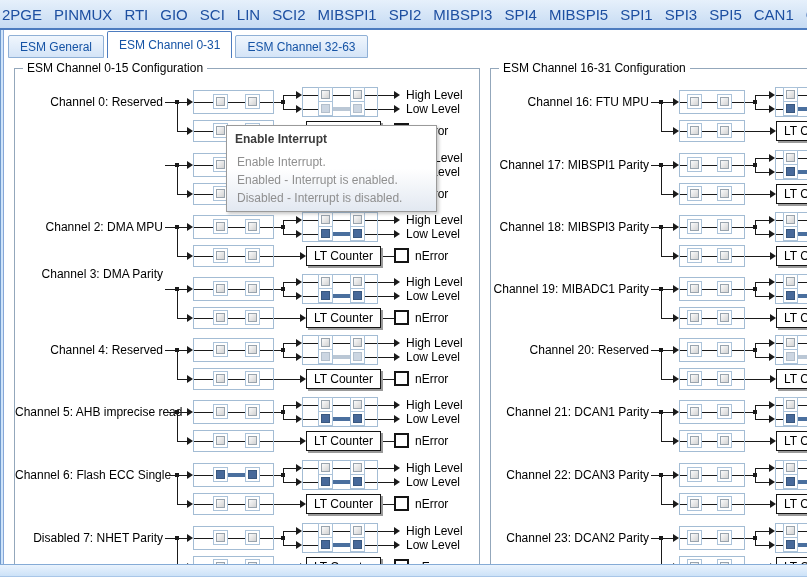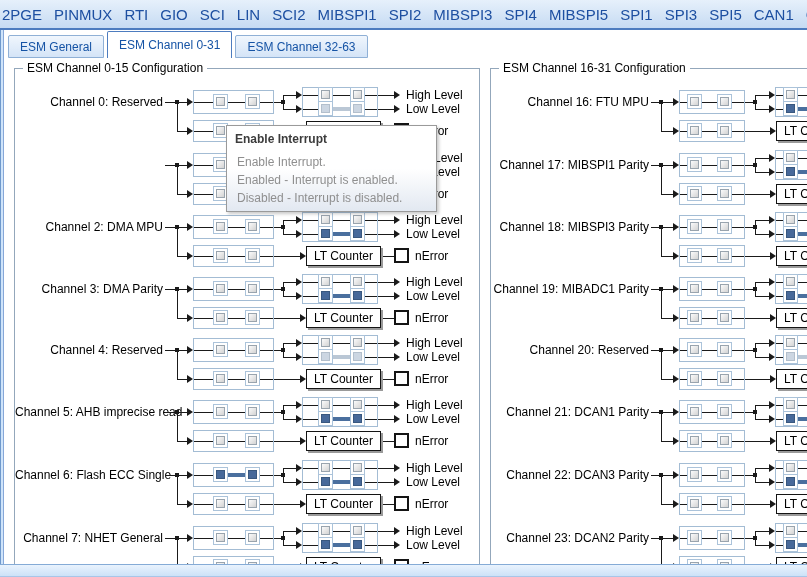--- a/index.html
+++ b/index.html
@@ -280,21 +280,21 @@
         <div class="cb-in"></div>
       </div>
       <div class="hline" style="left: 259px; top: 54px; width: 26px;"></div>
       <div class="head" style="left: 285px; top: 50px;"></div>
       <div class="lt" style="left: 291px; top: 44px; width: 75px;">LT Counter</div>
       <div class="hline" style="left: 368px; top: 54px; width: 11px;"></div>
       <div class="ne" style="left: 379px; top: 46px;"></div>
       <div class="dlabel" style="left: 400px; top: 48px;">nError</div>
     </div>
     <div class="row" style="top: 195px;">
-      <div class="ch-label" style="top: 19px; width: 148px;">Channel 3: DMA Parity</div>
+      <div class="ch-label" style="top: 4px; width: 148px;">Channel 3: DMA Parity</div>
       <div class="hline" style="left: 150px; top: 25px; width: 22px;"></div>
       <div class="head" style="left: 172px; top: 21px;"></div>
       <div class="dot" style="left: 160px; top: 23px;"></div>
       <div class="vline" style="left: 162px; top: 25px; height: 29px;"></div>
       <div class="hline" style="left: 162px; top: 54px; width: 10px;"></div>
       <div class="head" style="left: 172px; top: 50px;"></div>
       <div class="dbox" style="left: 178px; top: 13px; width: 81px; height: 24px;"></div>
       <div class="hline" style="left: 179px; top: 25px; width: 79px;"></div>
       <div class="cb" style="left: 198px; top: 17px;">
         <div class="cb-in"></div>
@@ -521,21 +521,21 @@
         <div class="cb-in"></div>
       </div>
       <div class="hline" style="left: 259px; top: 54px; width: 26px;"></div>
       <div class="head" style="left: 285px; top: 50px;"></div>
       <div class="lt" style="left: 291px; top: 44px; width: 75px;">LT Counter</div>
       <div class="hline" style="left: 368px; top: 54px; width: 11px;"></div>
       <div class="ne" style="left: 379px; top: 46px;"></div>
       <div class="dlabel" style="left: 400px; top: 48px;">nError</div>
     </div>
     <div class="row" style="top: 444px;">
-      <div class="ch-label" style="top: 19px; width: 148px;">Channel 7: NHET General</div>
+      <div class="ch-label" style="top: 19px; width: 148px;">Disabled 7: NHET Parity</div>
       <div class="hline" style="left: 150px; top: 25px; width: 22px;"></div>
       <div class="head" style="left: 172px; top: 21px;"></div>
       <div class="dot" style="left: 160px; top: 23px;"></div>
       <div class="vline" style="left: 162px; top: 25px; height: 29px;"></div>
       <div class="hline" style="left: 162px; top: 54px; width: 10px;"></div>
       <div class="head" style="left: 172px; top: 50px;"></div>
       <div class="dbox" style="left: 178px; top: 13px; width: 81px; height: 24px;"></div>
       <div class="hline" style="left: 179px; top: 25px; width: 79px;"></div>
       <div class="cb" style="left: 198px; top: 17px;">
         <div class="cb-in"></div>

